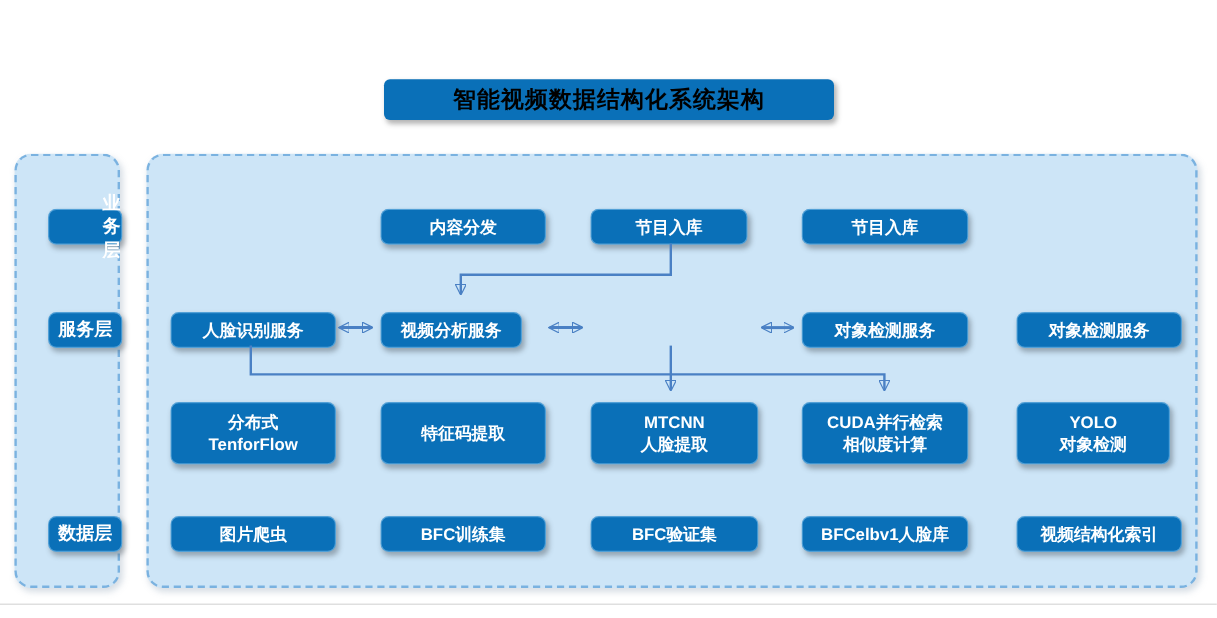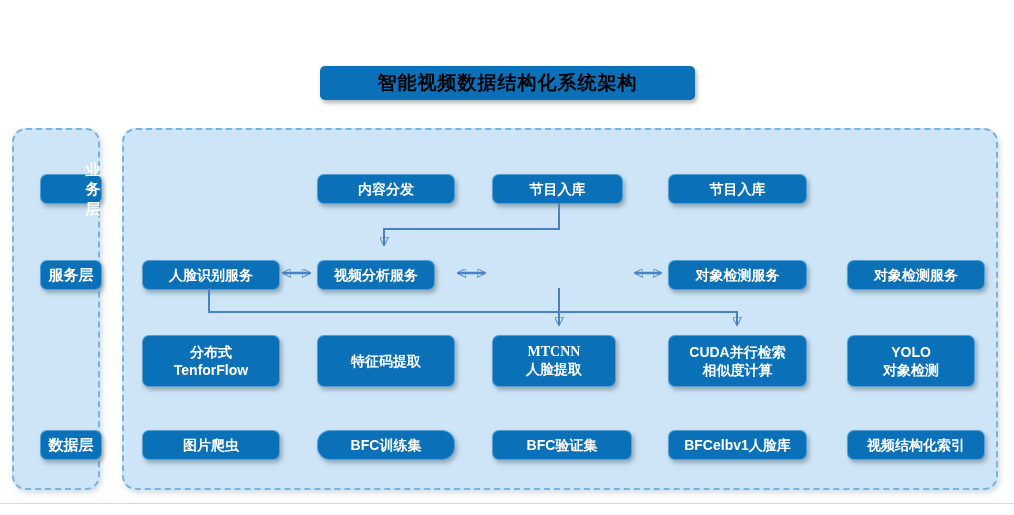--- a/index.html
+++ b/index.html
@@ -63,29 +63,29 @@
   <div class="node" style="left:544px;top:44px;width:139px;height:30px;">节目入库</div>
 
   <div class="node" style="left:18px;top:130px;width:138px;height:30px;">人脸识别服务</div>
   <div class="node" style="left:193px;top:130px;width:118px;height:30px;">视频分析服务</div>
   <div class="node" style="left:544px;top:130px;width:139px;height:30px;">对象检测服务</div>
   <div class="node" style="left:723px;top:130px;width:138px;height:30px;">对象检测服务</div>
 
   <div class="node" style="left:18px;top:205px;width:138px;height:52px;">分布式
 TenforFlow</div>
   <div class="node" style="left:193px;top:205px;width:138px;height:52px;">特征码提取</div>
-  <div class="node" style="left:368px;top:205px;width:124px;height:52px;font-family:Liberation Serif, serif;">MTCNN
+  <div class="node" style="left:368px;top:205px;width:140px;height:52px;">MTCNN
 人脸提取</div>
   <div class="node" style="left:544px;top:205px;width:139px;height:52px;">CUDA并行检索
 相似度计算</div>
   <div class="node" style="left:723px;top:205px;width:128px;height:52px;">YOLO
 对象检测</div>
 
   <div class="node" style="left:18px;top:300px;width:138px;height:30px;">图片爬虫</div>
-  <div class="node" style="left:193px;top:300px;width:138px;height:30px;border-radius:13px;">BFC训练集</div>
+  <div class="node" style="left:193px;top:300px;width:138px;height:30px;">BFC训练集</div>
   <div class="node" style="left:368px;top:300px;width:140px;height:30px;">BFC验证集</div>
   <div class="node" style="left:544px;top:300px;width:139px;height:30px;">BFCelbv1人脸库</div>
   <div class="node" style="left:723px;top:300px;width:138px;height:30px;">视频结构化索引</div>
 </div>
 
 <svg class="wires" viewBox="0 0 1014 515">
   <defs>
     <marker id="ah" markerWidth="9" markerHeight="9" refX="8" refY="4.5" orient="auto-start-reverse" markerUnits="userSpaceOnUse">
       <path d="M0,0 L9,4.5 L0,9 z" fill="#4a80c4" stroke="none"></path>
     </marker>

